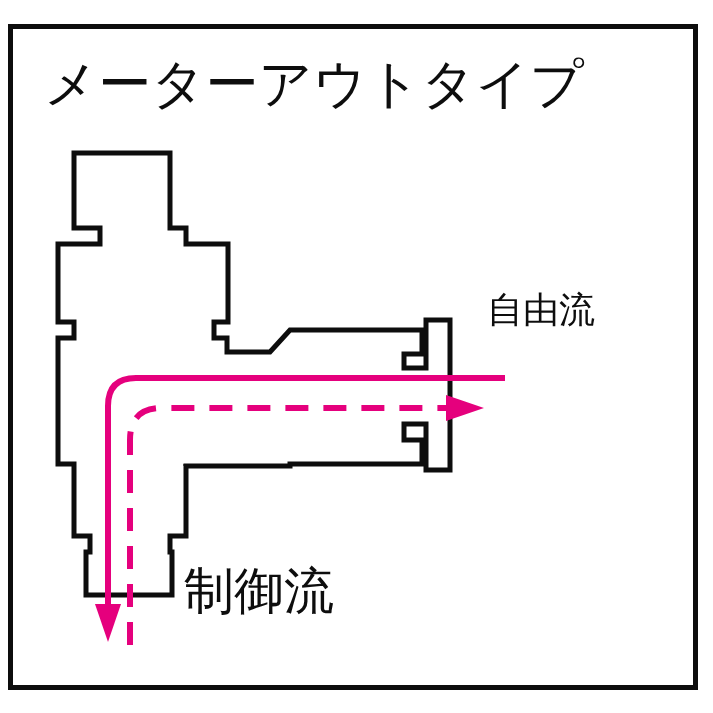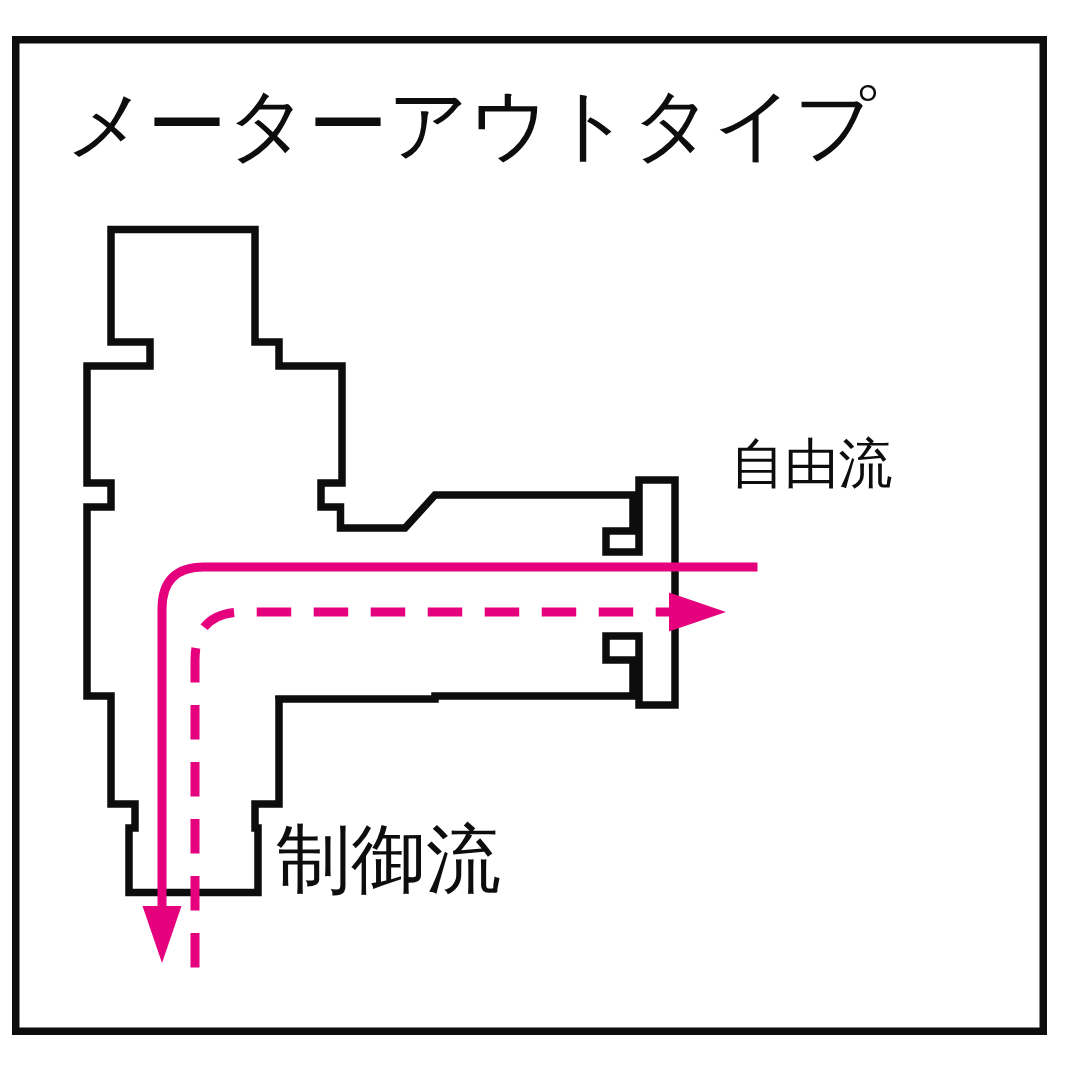--- a/index.html
+++ b/index.html
@@ -51,21 +51,21 @@
     font-weight: 500;
   }
   #free-flow-label {
     left: 487px;
     top: 292px;
     font-size: 36px;
     font-weight: 500;
   }
   #controlled-flow-label {
     left: 184px;
-    top: 548px;
+    top: 566px;
     font-size: 50px;
     font-weight: 500;
   }
 </style>
 </head>
 <body>
 
 <div id="stage">
 
   <div id="frame"></div>

